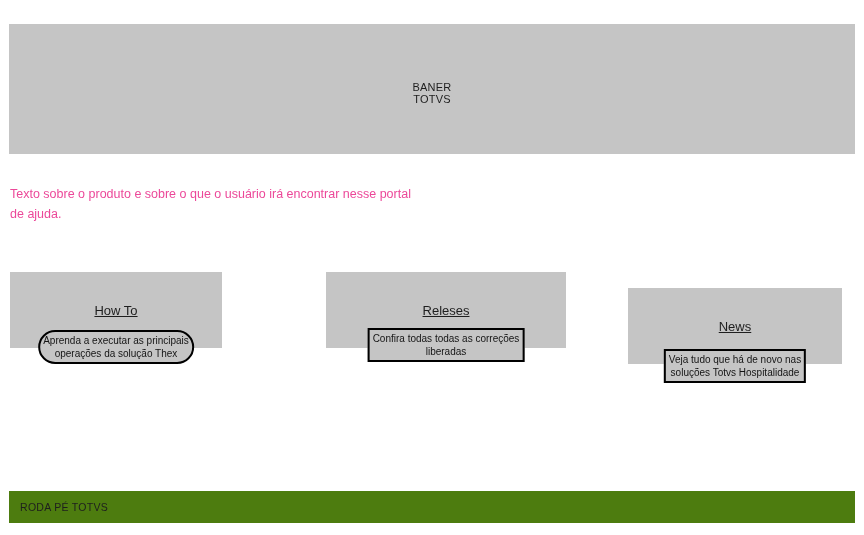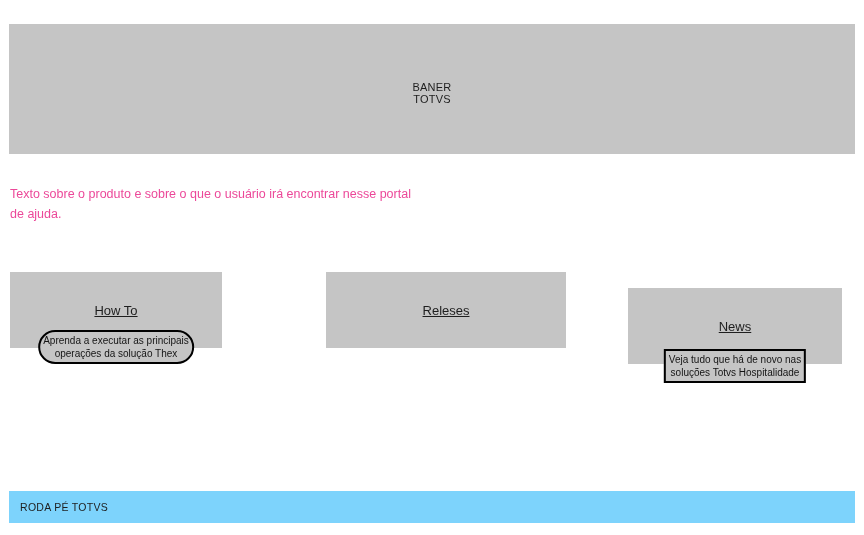--- a/index.html
+++ b/index.html
@@ -86,21 +86,21 @@
   }
   .tooltip-1 { top: 58px; border-radius: 17px; }
   .tooltip-2 { top: 56px; }
   .tooltip-3 { top: 61px; }
 
   
   .footer {
     position: absolute;
     left: 9px; top: 491px;
     width: 846px; height: 32px;
-    background: #7dd3fc;
+    background: #4d7c0f;
     display: flex;
     align-items: center;
   }
   .footer .footer-text {
     margin-left: 11px;
     font-size: 10.5px;
     letter-spacing: 0.3px;
     color: #1e1e1e;
   }
 </style>
@@ -117,20 +117,24 @@
 <div class="card card-1">
   <a class="card-title">How To</a>
   <div class="tooltip tooltip-1">
     <span class="tline">Aprenda a executar as principais</span>
     <span class="tline">operações da solução Thex</span>
   </div>
 </div>
 
 <div class="card card-2">
   <a class="card-title">Releses</a>
+  <div class="tooltip tooltip-2">
+    <span class="tline">Confira todas todas as correções</span>
+    <span class="tline">liberadas</span>
+  </div>
 </div>
 
 <div class="card card-3">
   <a class="card-title">News</a>
   <div class="tooltip tooltip-3">
     <span class="tline">Veja tudo que há de novo nas</span>
     <span class="tline">soluções Totvs Hospitalidade</span>
   </div>
 </div>
 

